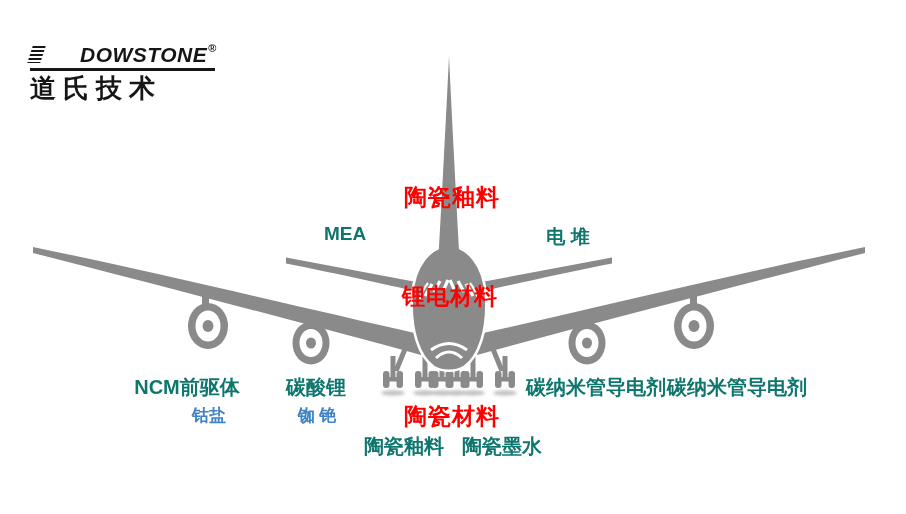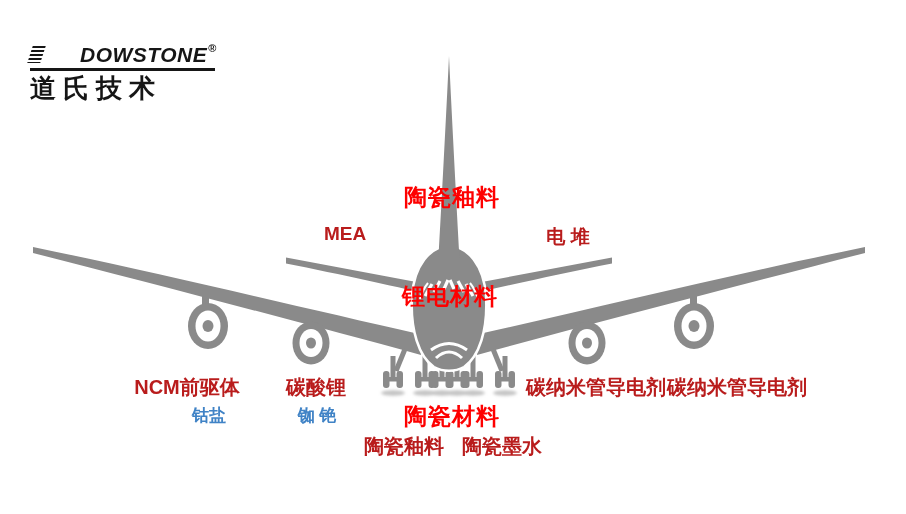--- a/index.html
+++ b/index.html
@@ -17,21 +17,21 @@
     background:repeating-linear-gradient(to bottom,#161616 0 2px,transparent 2px 4px);
     transform:skewX(-18deg);
   }
   .logo-brand{font-style:italic;font-weight:700;font-size:21px;letter-spacing:0.5px;line-height:1;margin-left:36px;}
   .logo-reg{font-size:11px;font-weight:700;vertical-align:top;position:relative;top:-7px;left:1px;font-style:normal;}
   .logo-cn{font-weight:900;font-size:26px;letter-spacing:7px;margin-top:4px;line-height:1;}
 
   
   .lbl{position:absolute;transform:translate(-50%,-50%);white-space:nowrap;line-height:1;font-weight:bold;}
   .red{color:#FE0000;font-size:23px;letter-spacing:1px;}
-  .blue{color:#b91c1c;}
+  .blue{color:#0f766e;}
   .blue-light{color:#4083C6;}
   .sz20{font-size:20px;}
   .sz19{font-size:19px;}
   .sz17{font-size:17px;}
   .gap{display:inline-block;width:18px;}
 
   #lbl-h2-title   {left:452px;top:197px;}
   #lbl-mea        {left:345px;top:233px;}
   #lbl-stack      {left:568px;top:236px;}
   #lbl-li-title   {left:450px;top:296px;}

